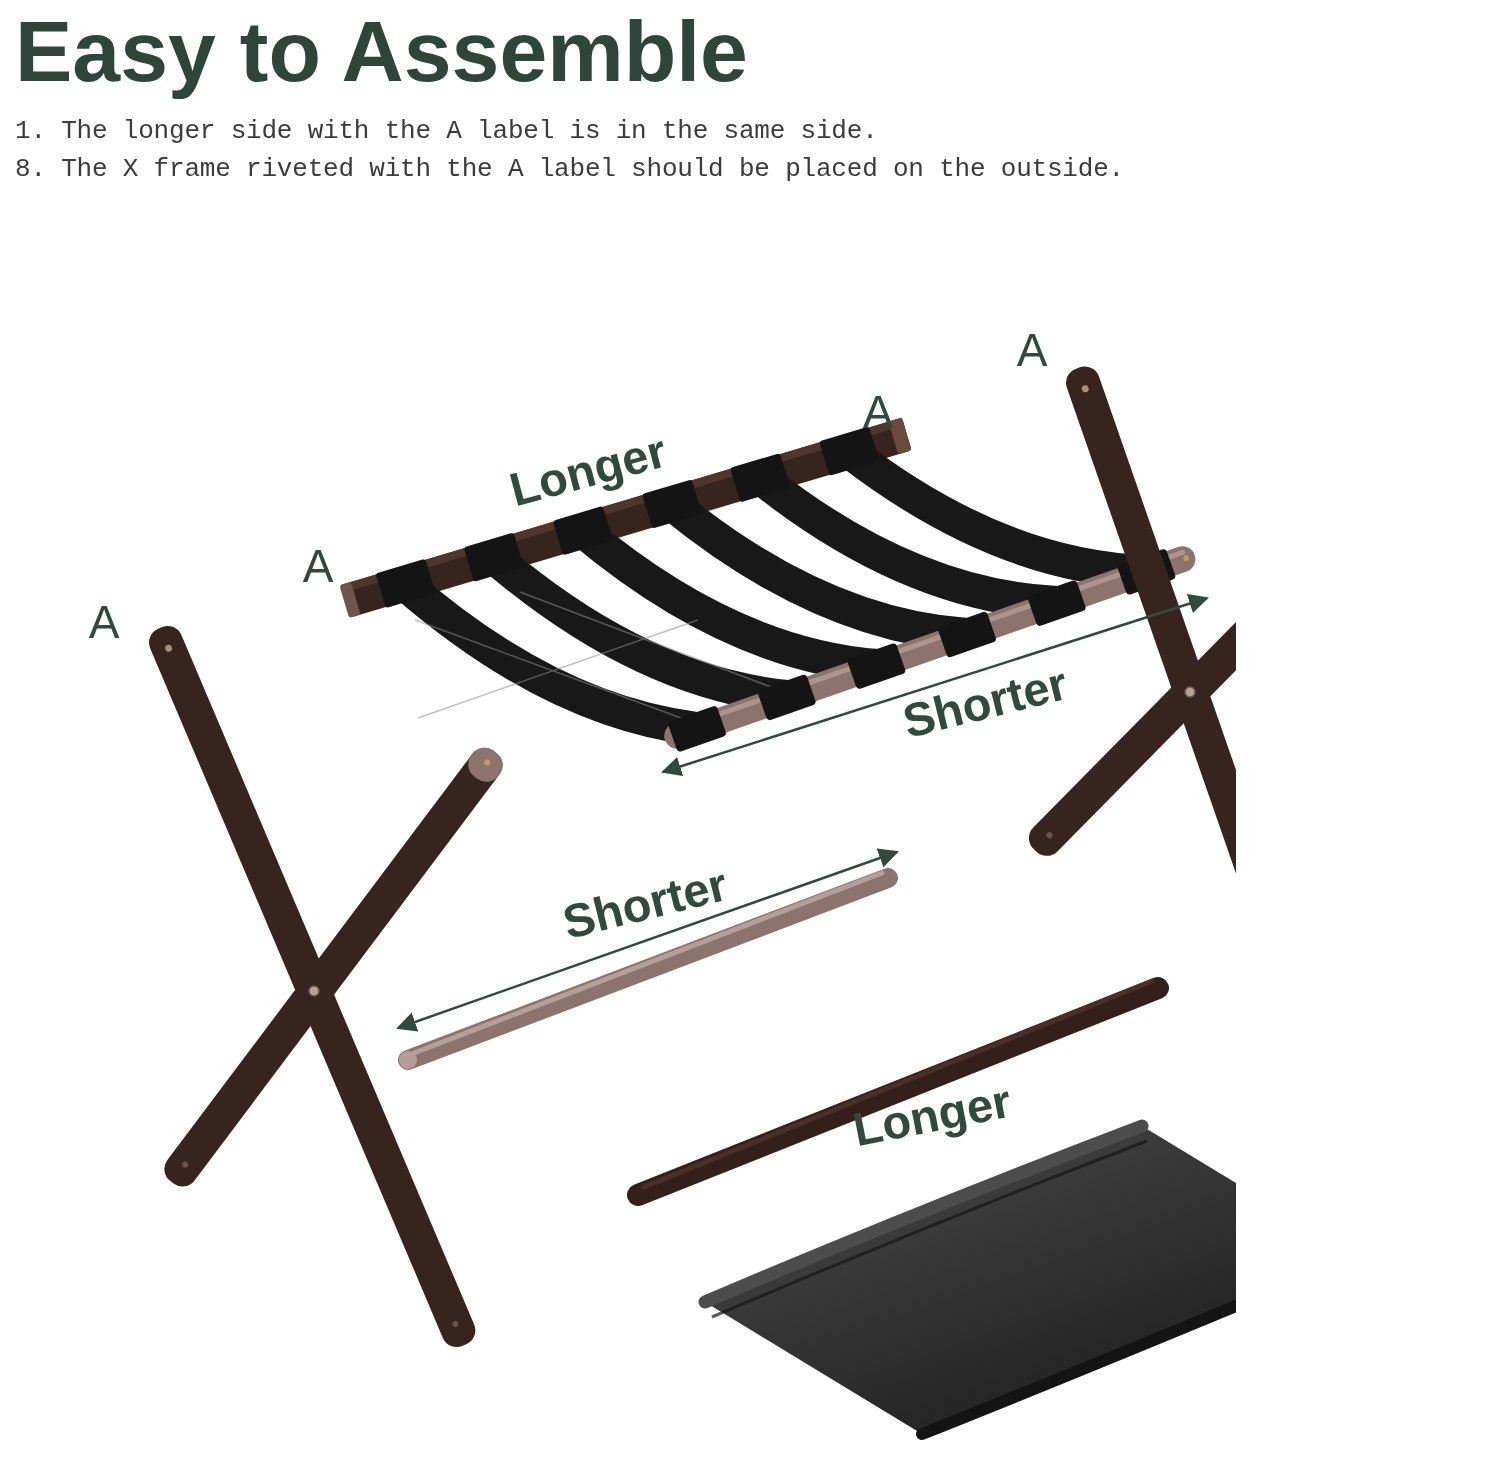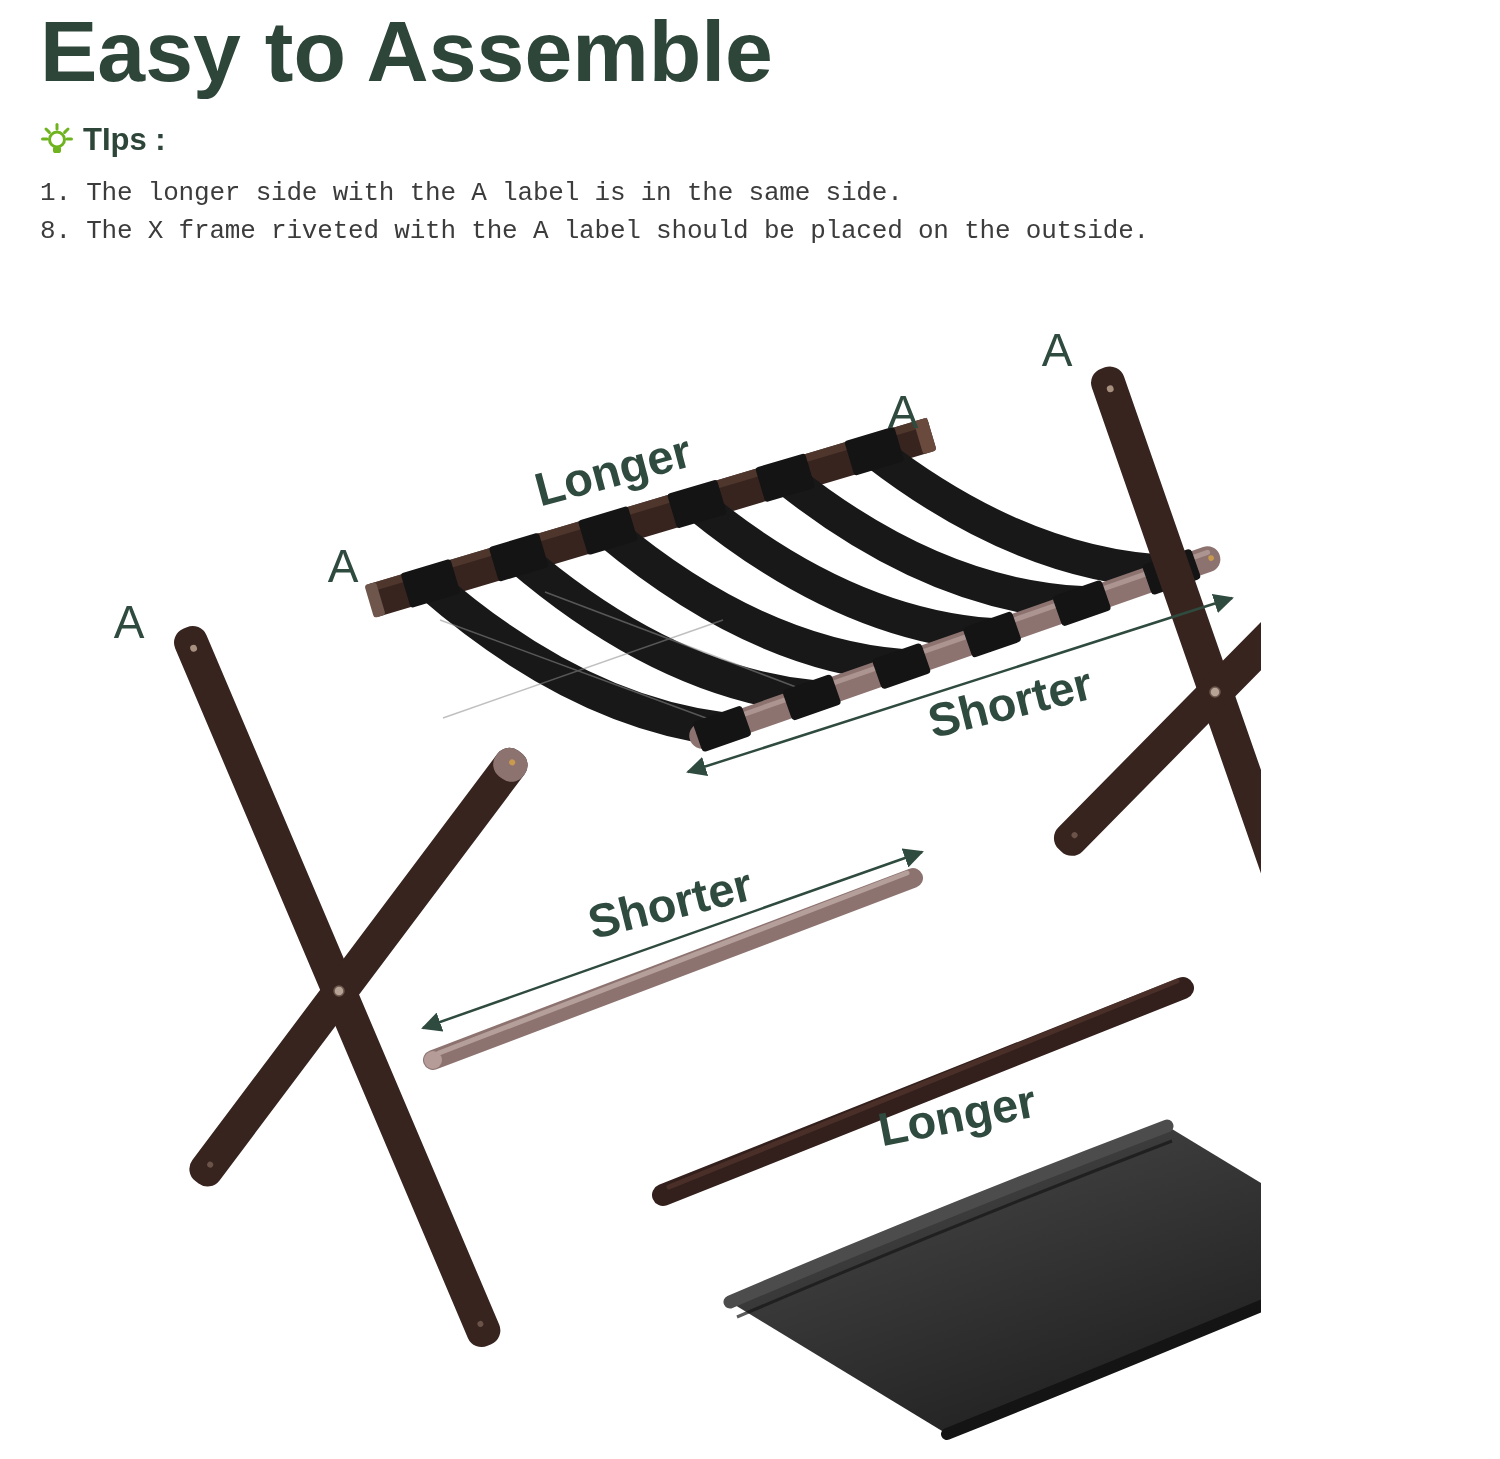--- a/index.html
+++ b/index.html
@@ -7,21 +7,21 @@
     --accent-green:#6fb41f;
     --label-green:#2f4a3e;
     --text-dark:#3c3c3c;
     --wood-dark:#38241f;
     --wood-light:#8d7370;
     --strap-black:#181818;
     --fabric-gray:#2e2e2e;
   }
   *{margin:0;padding:0;box-sizing:border-box;}
   body{background:#fff;font-family:"Liberation Sans",sans-serif;}
-  .page{position:relative;width:1236px;height:1459px;background:#fff;overflow:hidden;margin-left:25px;}
+  .page{position:relative;width:1236px;height:1459px;background:#fff;overflow:hidden;}
   .header{position:absolute;top:0;left:0;width:100%;padding:8px 0 0 15px;}
   .page-title{font-size:86px;font-weight:bold;color:var(--title-green,#2e4639);line-height:1.02;letter-spacing:0;}
   .tips-row{display:flex;align-items:center;gap:9px;margin-top:26px;}
   .tips-heading{font-size:31px;font-weight:bold;color:var(--title-green,#2e4639);}
   .tips-list{list-style:none;margin-top:16px;font-family:Liberation Mono, monospace;}
   .tips-list li{font-size:26px;line-height:38px;color:var(--text-dark,#3c3c3c);letter-spacing:-0.2px;white-space:nowrap;}
   .diagram{position:absolute;left:0;top:320px;width:1500px;height:1139px;}
   .dlabel{font-size:47px;font-weight:600;fill:var(--label-green,#2f4a3e);}
   .alabel{font-size:46px;font-weight:500;fill:var(--label-green,#2f4a3e);}
   .arrow{stroke:var(--label-green,#2f4a3e);stroke-width:2.5;fill:none;}
@@ -32,34 +32,20 @@
   .wrap{fill:#141414;}
 </style>
 </head>
 <body>
 
 <div class="page">
 
   <div class="header">
     <h1 class="page-title">Easy to Assemble</h1>
 
-    <div class="tips-row">
-      <svg width="34" height="34" viewBox="0 0 34 34">
-        <g stroke="var(--accent-green,#6fb41f)" stroke-width="3" stroke-linecap="round">
-          <line x1="17" y1="1.5" x2="17" y2="6"></line>
-          <line x1="6" y1="6" x2="9.4" y2="9.4"></line>
-          <line x1="28" y1="6" x2="24.6" y2="9.4"></line>
-          <line x1="2.5" y1="16" x2="7" y2="16"></line>
-          <line x1="31.5" y1="16" x2="27" y2="16"></line>
-        </g>
-        <circle cx="17" cy="16.5" r="7.5" fill="none" stroke="var(--accent-green,#6fb41f)" stroke-width="3"></circle>
-        <path d="M13,24.5 h8 v3 a2.6,2.6 0 0 1 -2.6,2.6 h-2.8 a2.6,2.6 0 0 1 -2.6,-2.6 z" fill="var(--accent-green,#6fb41f)"></path>
-      </svg>
-      <span class="tips-heading">TIps :</span>
-    </div>
 
     <ul class="tips-list">
       <li>1. The longer side with the A label is in the same side.</li>
       <li>8. The X frame riveted with the A label should be placed on the outside.</li>
     </ul>
   </div>
 
   <svg class="diagram" viewBox="0 0 1500 1139">
     <defs>
       <marker id="arrow" viewBox="0 0 10 10" refX="9" refY="5" markerWidth="8" markerHeight="8" orient="auto-start-reverse">

